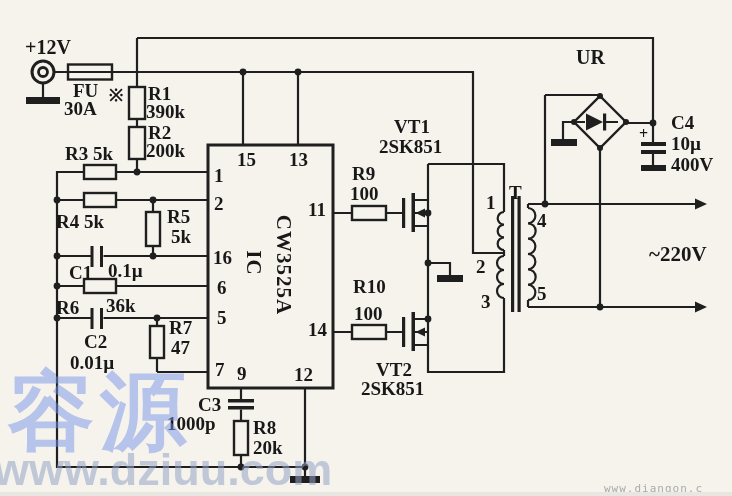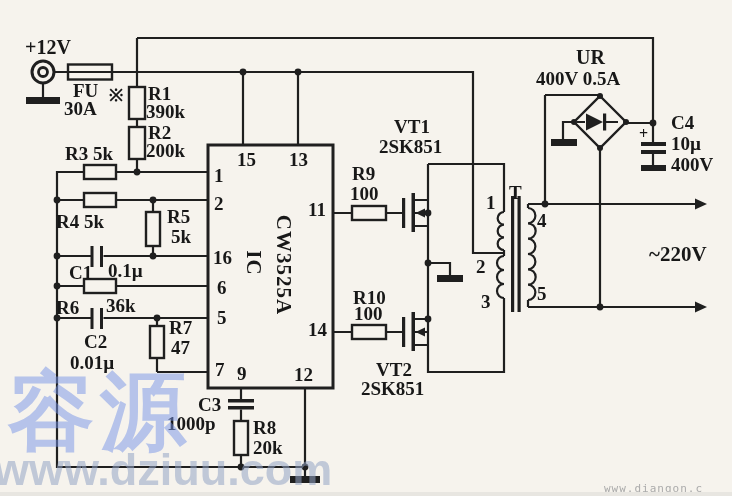--- a/index.html
+++ b/index.html
@@ -141,21 +141,21 @@
 <div class="lbl" style="left:84px;top:332px">C2</div>
 <div class="lbl" style="left:70px;top:353px">0.01µ</div>
 <div class="lbl" style="left:169px;top:318px">R7</div>
 <div class="lbl" style="left:171px;top:338px">47</div>
 <div class="lbl" style="left:198px;top:395px">C3</div>
 <div class="lbl" style="left:167px;top:414px">1000p</div>
 <div class="lbl" style="left:253px;top:418px">R8</div>
 <div class="lbl" style="left:253px;top:438px">20k</div>
 <div class="lbl" style="left:352px;top:164px">R9</div>
 <div class="lbl" style="left:350px;top:184px">100</div>
-<div class="lbl" style="left:353px;top:288px">R10</div>
+<div class="lbl" style="left:353px;top:277px">R10</div>
 <div class="lbl" style="left:354px;top:304px">100</div>
 
 <div class="lbl" style="left:214px;top:166px">1</div>
 <div class="lbl" style="left:214px;top:194px">2</div>
 <div class="lbl" style="left:213px;top:248px">16</div>
 <div class="lbl" style="left:217px;top:278px">6</div>
 <div class="lbl" style="left:217px;top:308px">5</div>
 <div class="lbl" style="left:215px;top:360px">7</div>
 <div class="lbl" style="left:237px;top:150px">15</div>
 <div class="lbl" style="left:289px;top:150px">13</div>
@@ -173,21 +173,20 @@
 <div class="lbl" style="left:361px;top:379px">2SK851</div>
 
 <div class="lbl" style="left:509px;top:183px">T</div>
 <div class="lbl" style="left:486px;top:193px">1</div>
 <div class="lbl" style="left:476px;top:257px">2</div>
 <div class="lbl" style="left:481px;top:292px">3</div>
 <div class="lbl" style="left:537px;top:211px">4</div>
 <div class="lbl" style="left:537px;top:284px">5</div>
 
 <div class="lbl" style="left:576px;top:47px;font-size:20px">UR</div>
-<div class="lbl" style="left:536px;top:69px">400V 0.5A</div>
 <div class="lbl" style="left:639px;top:126px;font-size:16px">+</div>
 <div class="lbl" style="left:671px;top:113px">C4</div>
 <div class="lbl" style="left:671px;top:134px">10µ</div>
 <div class="lbl" style="left:671px;top:155px">400V</div>
 
 <div class="lbl" style="left:649px;top:244px;font-size:21px">~220V</div>
 
 <div class="wm" style="left:8px;top:368px;font-size:86px;letter-spacing:6px;color:rgba(118,148,232,0.5)">容源</div>
 <div class="wm" style="left:-6px;top:447px;font-size:45px;color:rgba(148,164,196,0.55)">www.dziuu.com</div>
 <div class="wm" style="left:604px;top:483px;font-size:11px;font-weight:400;letter-spacing:1px;color:#ababab;font-family:'DejaVu Sans Mono',monospace">www.diangon.c</div>

